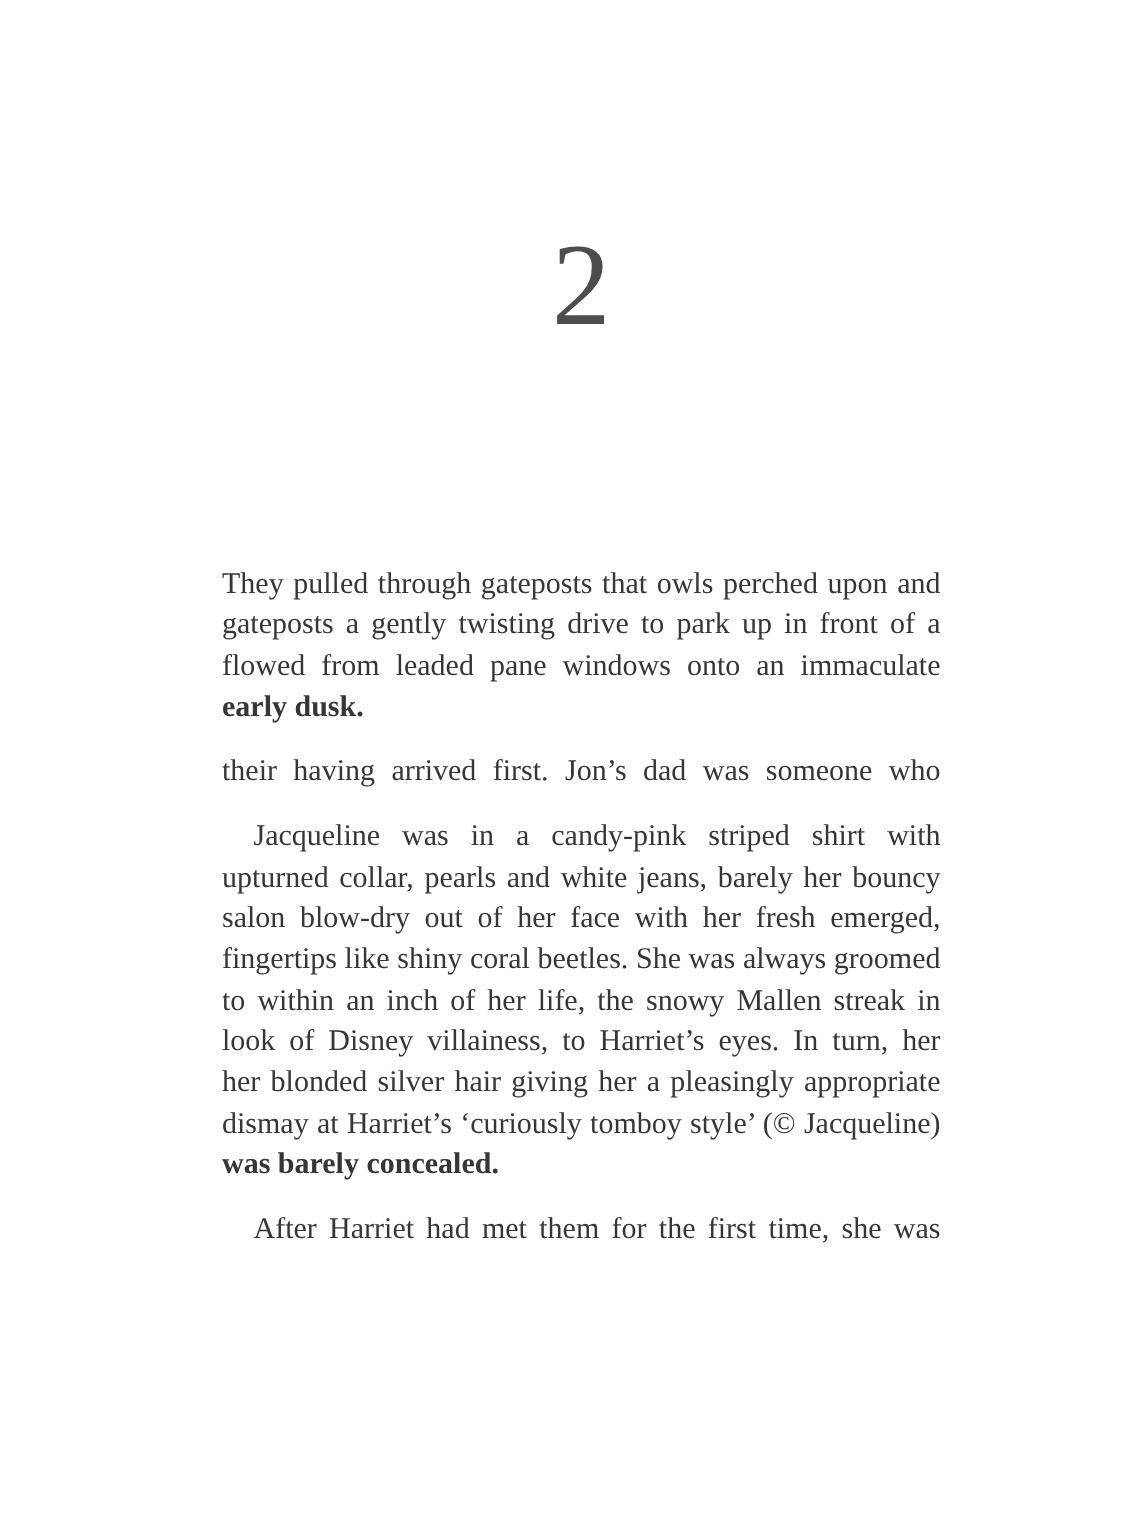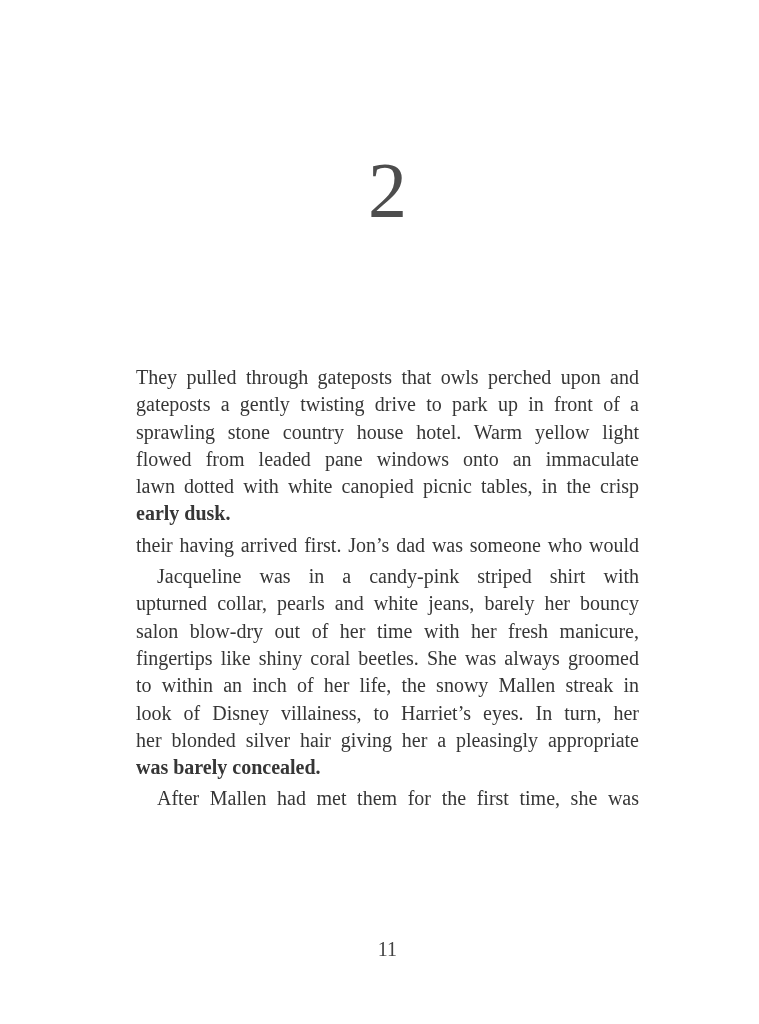--- a/index.html
+++ b/index.html
@@ -35,21 +35,21 @@
     position: absolute;
     top: 360px;
     left: 132px;
     width: 511px;
     font-size: 20px;
     line-height: 27.3px;
     color: #363636;
     font-variant-ligatures: common-ligatures;
   }
   .para {
-    margin: 4px;
+    margin: 16px;
     padding: 0;
   }
   .line {
     text-align: justify;
     text-align-last: justify;
     height: 27.3px;
     overflow: hidden;
   }
   .line.final {
     text-align-last: left;
@@ -72,37 +72,35 @@
 </head>
 <body style="background: rgb(255, 255, 255);">
 
 <div class="page">
   <div class="chapter-number" style="color: rgb(77, 77, 77);">2</div>
 
   <div class="body-text" style="color: rgb(54, 54, 54);">
       <div class="para">
         <div class="line">They pulled through gateposts that owls perched upon and</div>
         <div class="line">gateposts a gently twisting drive to park up in front of a</div>
-        <div class="line">sprawling stone country house hotel. Warm yellow light</div>
         <div class="line">flowed from leaded pane windows onto an immaculate</div>
-        <div class="line">lawn dotted with white canopied picnic tables, in the crisp</div>
         <div class="line final">early dusk.</div>
       </div>
       <div class="para">
         <div class="line">their having arrived first. Jon’s dad was someone who would</div>
       </div>
       <div class="para">
         <div class="line indent">Jacqueline was in a candy-pink striped shirt with</div>
         <div class="line">upturned collar, pearls and white jeans, barely her bouncy</div>
-        <div class="line">salon blow-dry out of her time with her fresh manicure,</div>
+        <div class="line">salon blow-dry out of her face with her fresh emerged,</div>
         <div class="line">fingertips like shiny coral beetles. She was always groomed</div>
         <div class="line">to within an inch of her life, the snowy Mallen streak in</div>
         <div class="line">look of Disney villainess, to Harriet’s eyes. In turn, her</div>
         <div class="line">her blonded silver hair giving her a pleasingly appropriate</div>
+        <div class="line">dismay at Harriet’s ‘curiously tomboy style’ (© Jacqueline)</div>
         <div class="line final">was barely concealed.</div>
       </div>
       <div class="para">
-        <div class="line indent">After Mallen had met them for the first time, she was</div>
+        <div class="line indent">After Harriet had met them for the first time, she was</div>
       </div>
     </div>
 
-  <div class="folio" style="color: rgb(67, 67, 67);">11</div>
 </div>
 
 </body></html>

